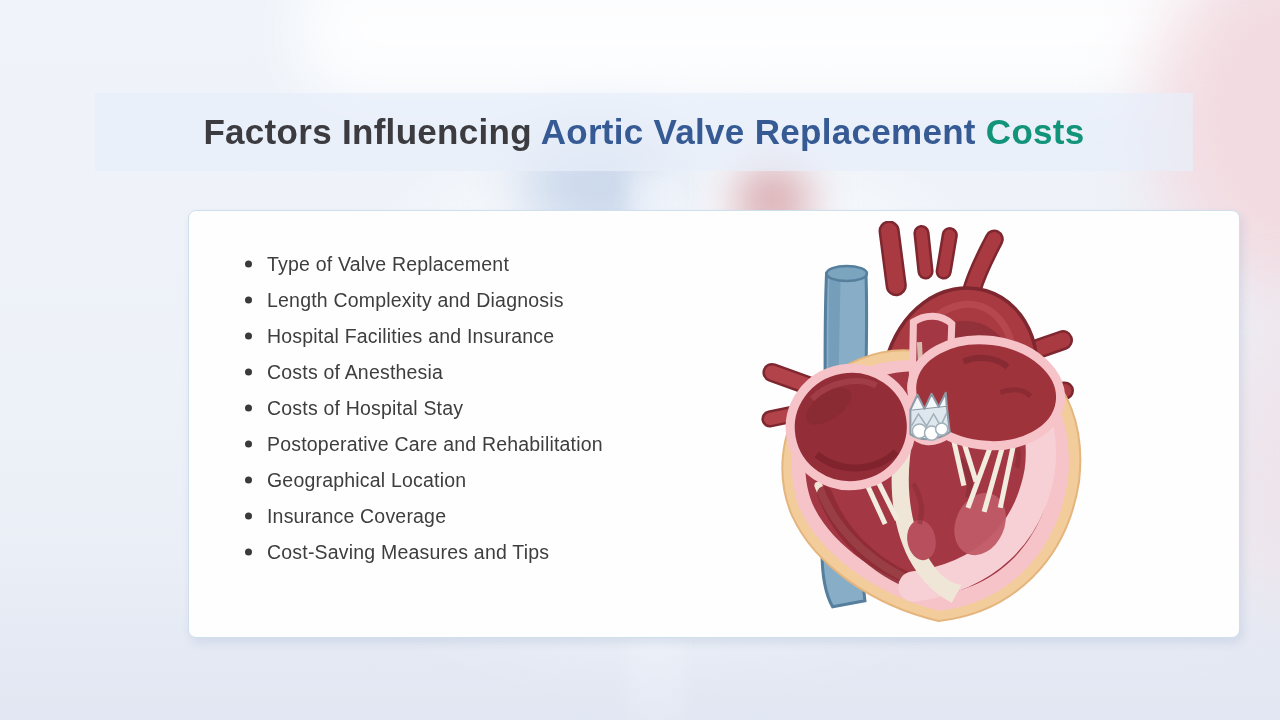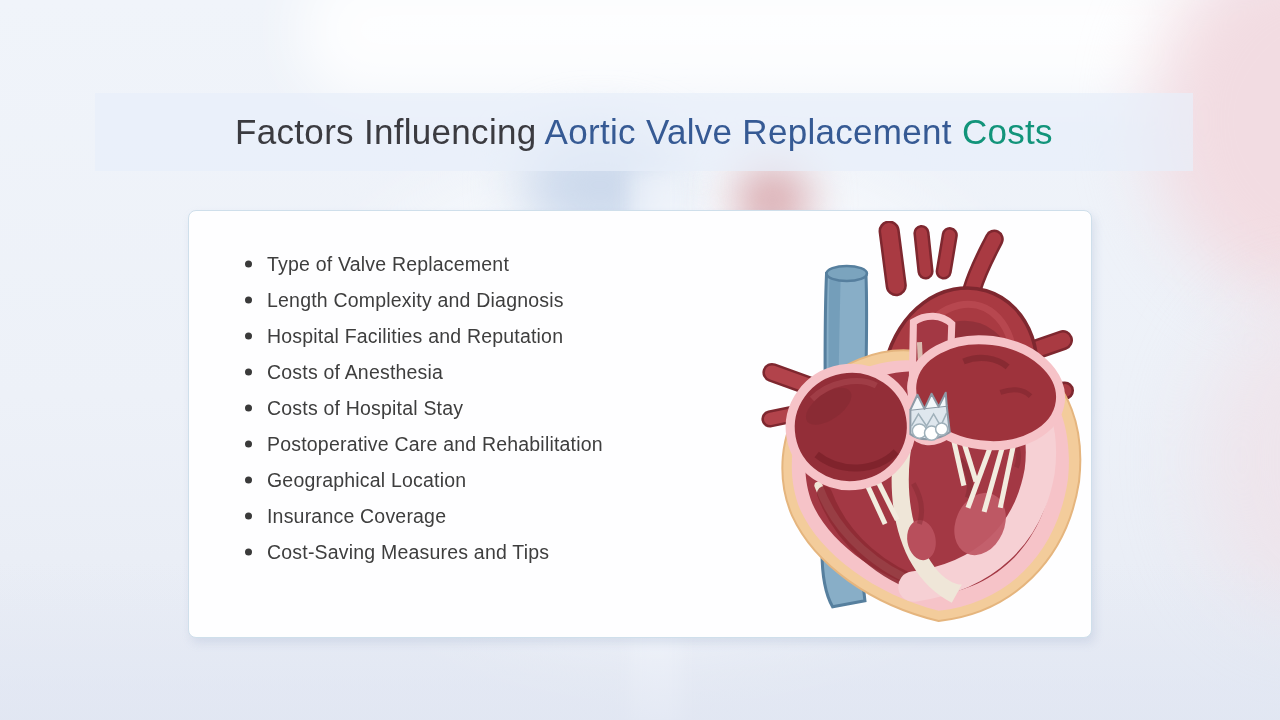--- a/index.html
+++ b/index.html
@@ -45,26 +45,26 @@
     background: linear-gradient(180deg, rgba(226,231,243,0) 0%, rgba(223,229,242,0.7) 100%);
   }
 
   
   .title-band {
     position: absolute; left: 95px; top: 93px; width: 1098px; height: 78px;
     background: rgba(231,239,249,0.72);
     display: flex; align-items: center; justify-content: center;
   }
   .title-band h1 {
-    font-size: 35px; font-weight: 400; letter-spacing: 0.3px; white-space: nowrap;
+    font-size: 35px; font-weight: 700; letter-spacing: 0.3px; white-space: nowrap;
   }
 
   
   .factors-card {
-    position: absolute; left: 188px; top: 210px; width: 904px; height: 428px;
+    position: absolute; left: 188px; top: 210px; width: 1052px; height: 428px;
     background: #fefeff;
     border: 1.5px solid #cfdfeb;
     border-radius: 8px;
     box-shadow: 3px 5px 10px rgba(140,160,195,0.22);
   }
   .factors-list {
     position: absolute; left: 56px; top: 35px; list-style: none;
   }
   .factors-list li {
     position: relative; height: 36px; display: flex; align-items: center;
@@ -94,21 +94,21 @@
 
 <div class="title-band">
   <h1><span style="color: rgb(59, 59, 64);">Factors Influencing</span> <span style="color: rgb(54, 90, 148);">Aortic Valve Replacement</span> <span style="color: rgb(18, 148, 122);">Costs</span></h1>
 </div>
 
 <div class="factors-card">
 
   <ul class="factors-list">
     <li>Type of Valve Replacement</li>
     <li>Length Complexity and Diagnosis</li>
-    <li>Hospital Facilities and Reputation</li>
+    <li>Hospital Facilities and Insurance</li>
     <li>Costs of Anesthesia</li>
     <li>Costs of Hospital Stay</li>
     <li>Postoperative Care and Rehabilitation</li>
     <li>Geographical Location</li>
     <li>Insurance Coverage</li>
     <li>Cost-Saving Measures and Tips</li>
   </ul>
 
   <svg class="heart-illustration" viewBox="0 0 320 400" xmlns="http://www.w3.org/2000/svg" aria-hidden="true">
 

